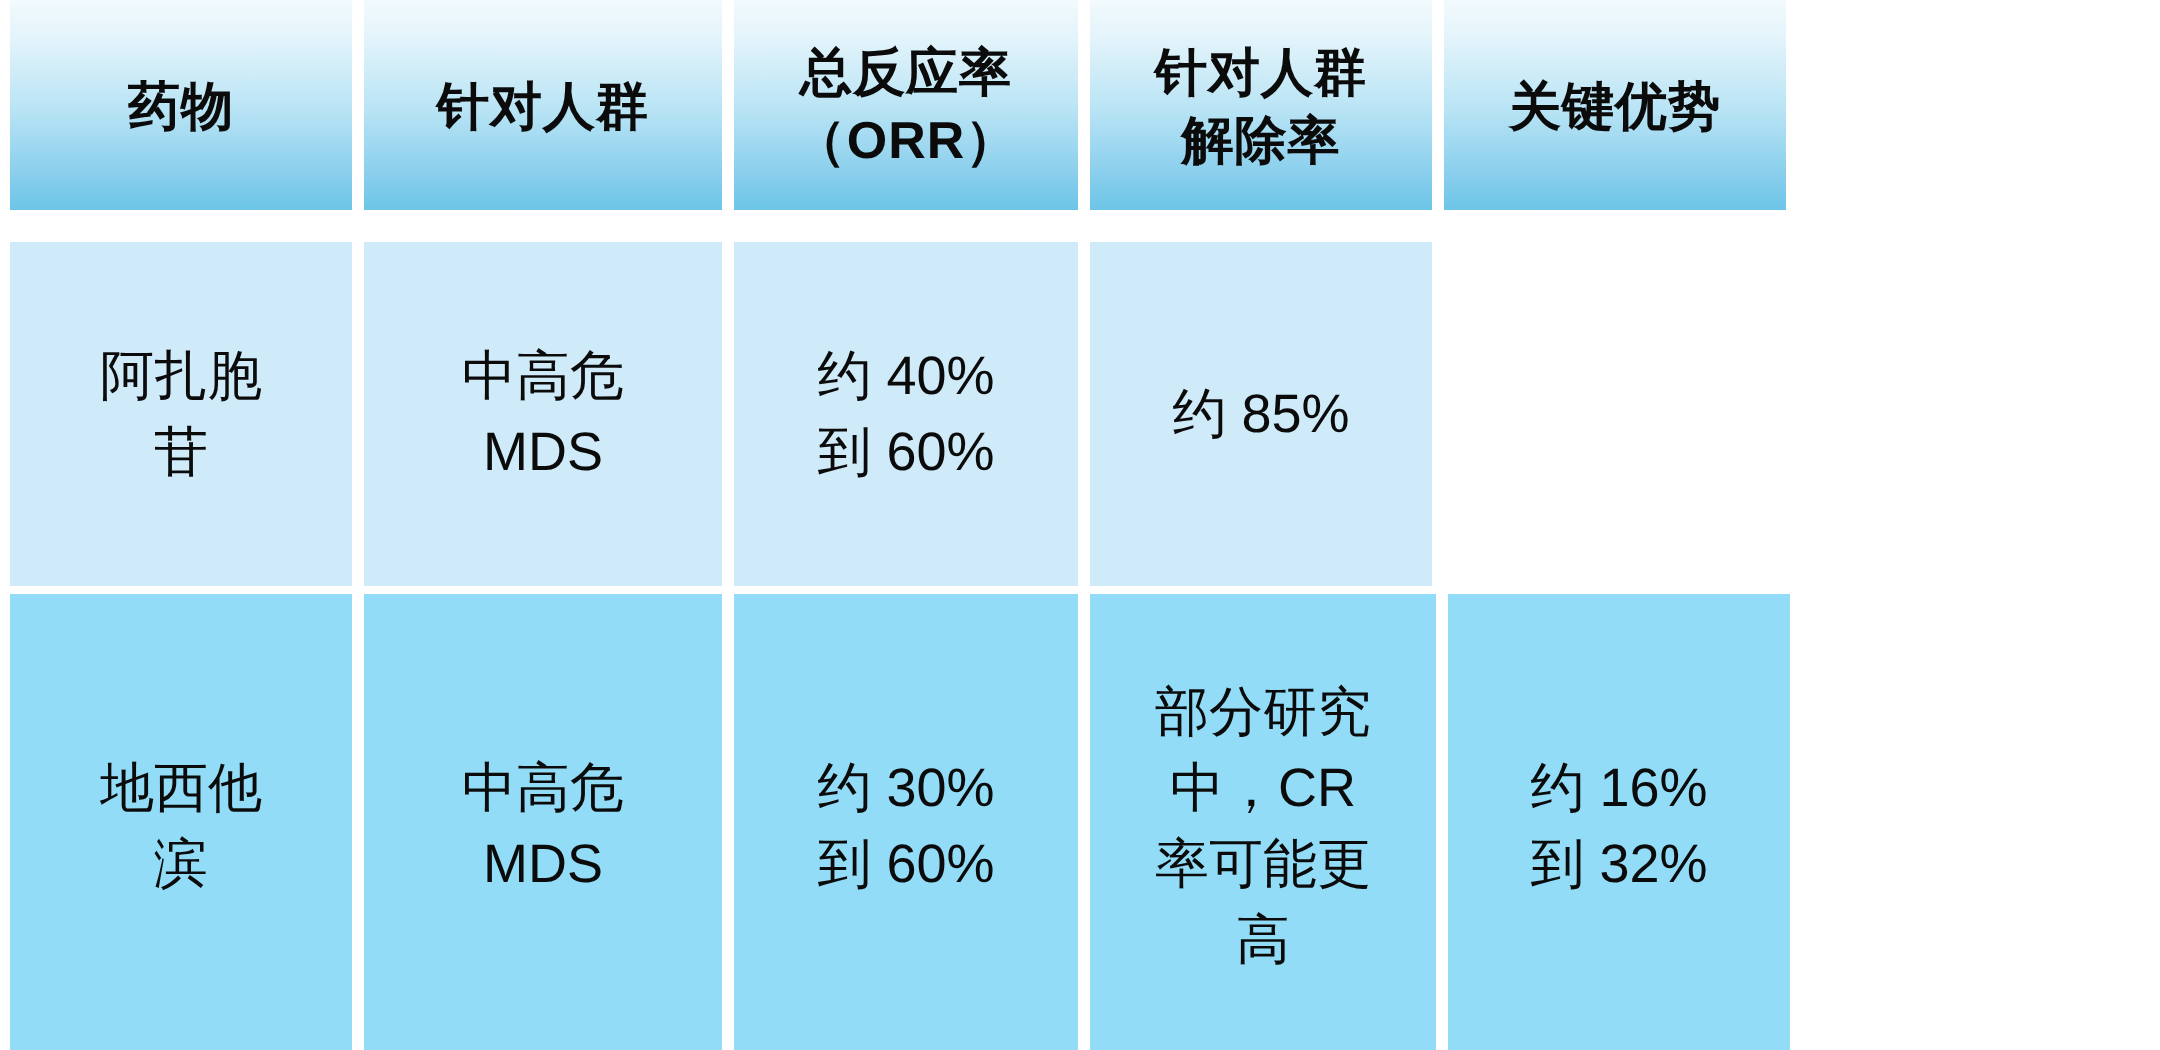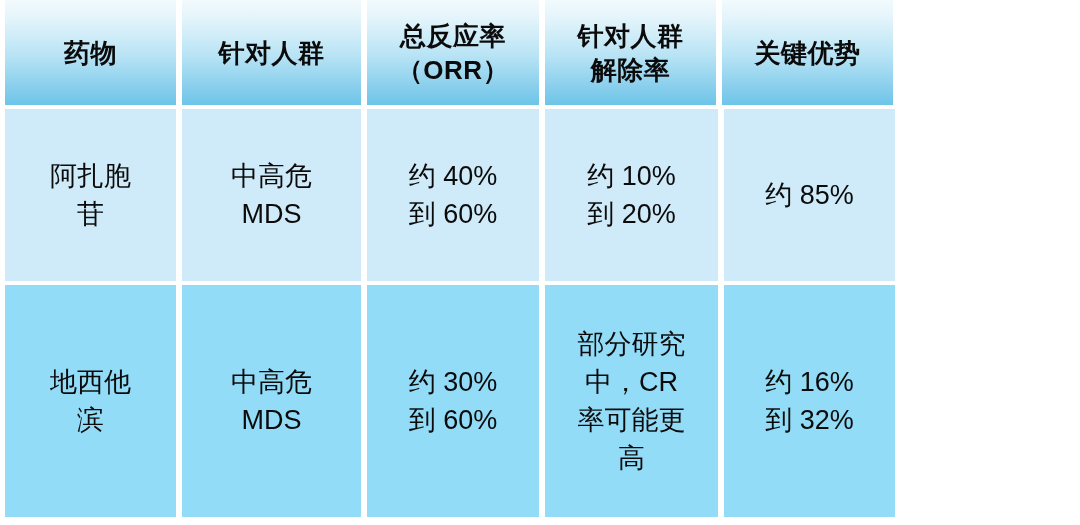--- a/index.html
+++ b/index.html
@@ -31,21 +31,21 @@
   }
 
   .row {
     display: flex;
     flex-direction: row;
     column-gap: 6px;
     width: 100%;
   }
 
   .row-header { height: 105px; flex: 0 0 105px; }
-  .row-body-1 { height: 172px; flex: 0 0 172px; }
+  .row-body-1 { height: 172px; flex: 0 0 172px; margin-top: 12px; }
   .row-body-2 { height: 232px; flex: 0 0 232px; }
 
   .cell {
     display: flex;
     align-items: center;
     justify-content: center;
     text-align: center;
     box-sizing: border-box;
     padding: 2px 6px;
     color: #0b0b0b;
@@ -98,22 +98,20 @@
       <div class="cell cell-header c5">关键优势</div>
     </div>
 
     <div class="row row-body-1">
       <div class="cell cell-r1 c0">阿扎胞
 苷</div>
       <div class="cell cell-r1 c1">中高危
 MDS</div>
       <div class="cell cell-r1 c2">约 40%
 到 60%</div>
-      <div class="cell cell-r1 c3">约 10%
-到 20%</div>
       <div class="cell cell-r1 c4">约 85%</div>
     </div>
 
     <div class="row row-body-2">
       <div class="cell cell-r2 c0">地西他
 滨</div>
       <div class="cell cell-r2 c1">中高危
 MDS</div>
       <div class="cell cell-r2 c2">约 30%
 到 60%</div>

